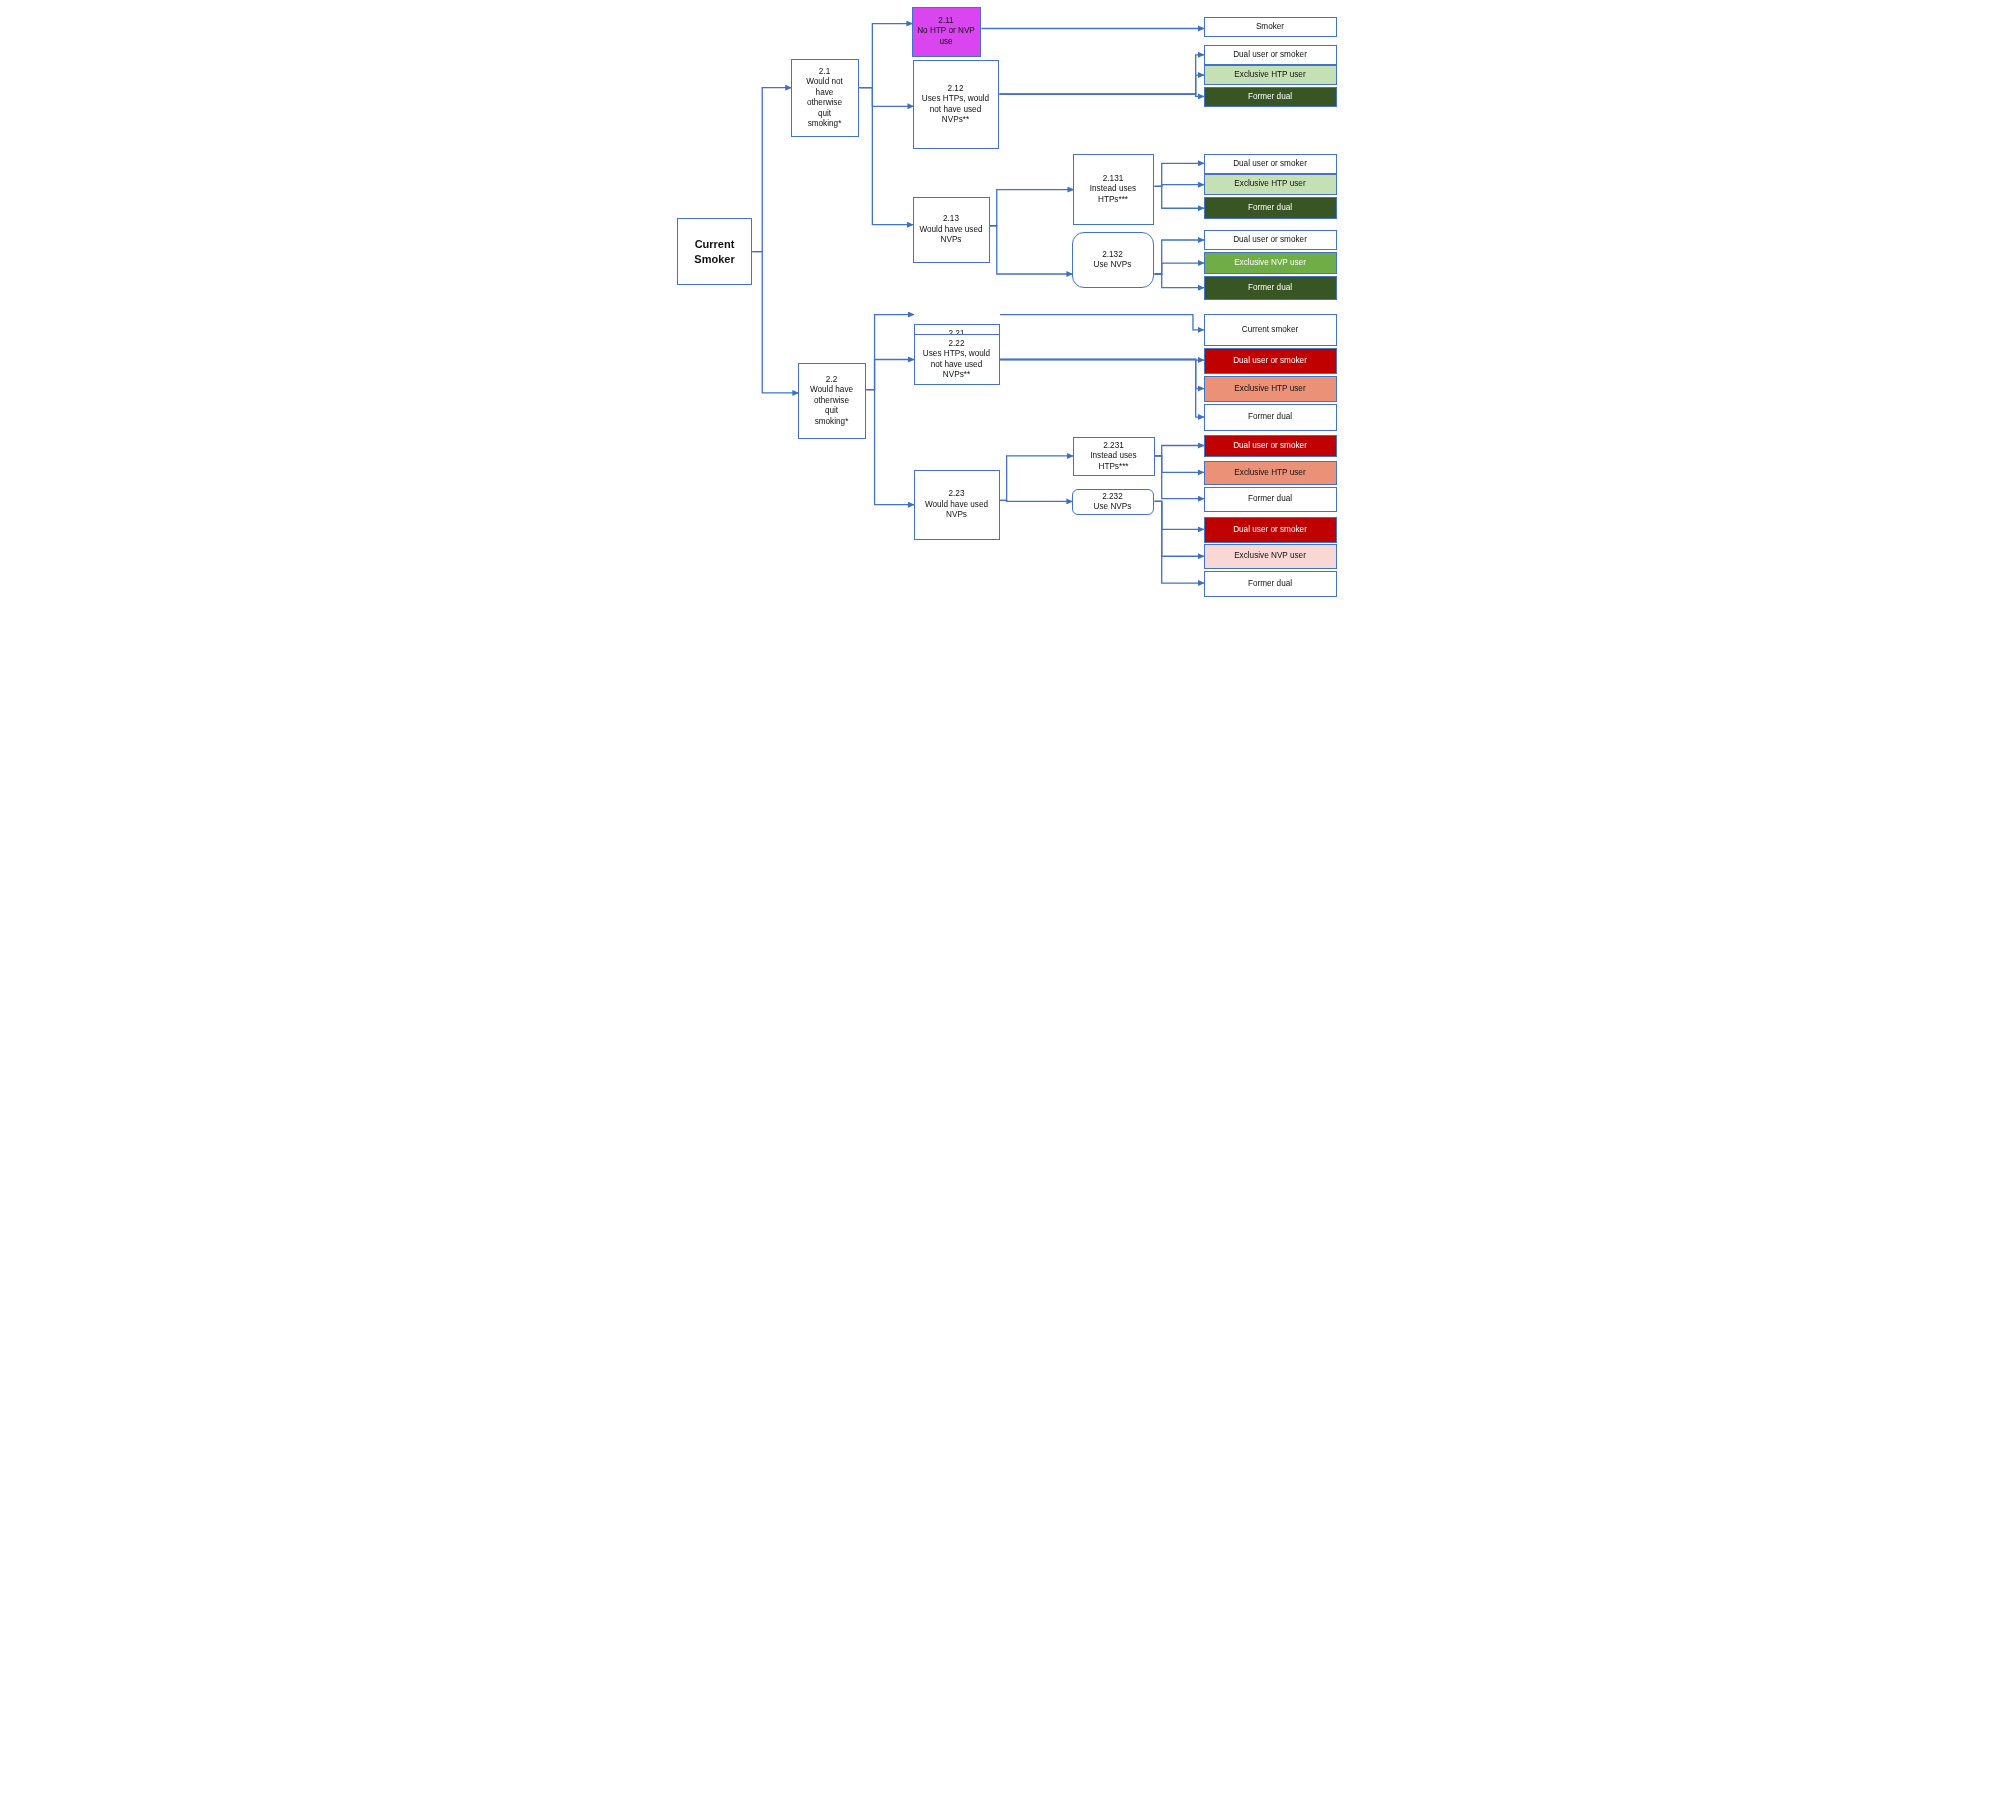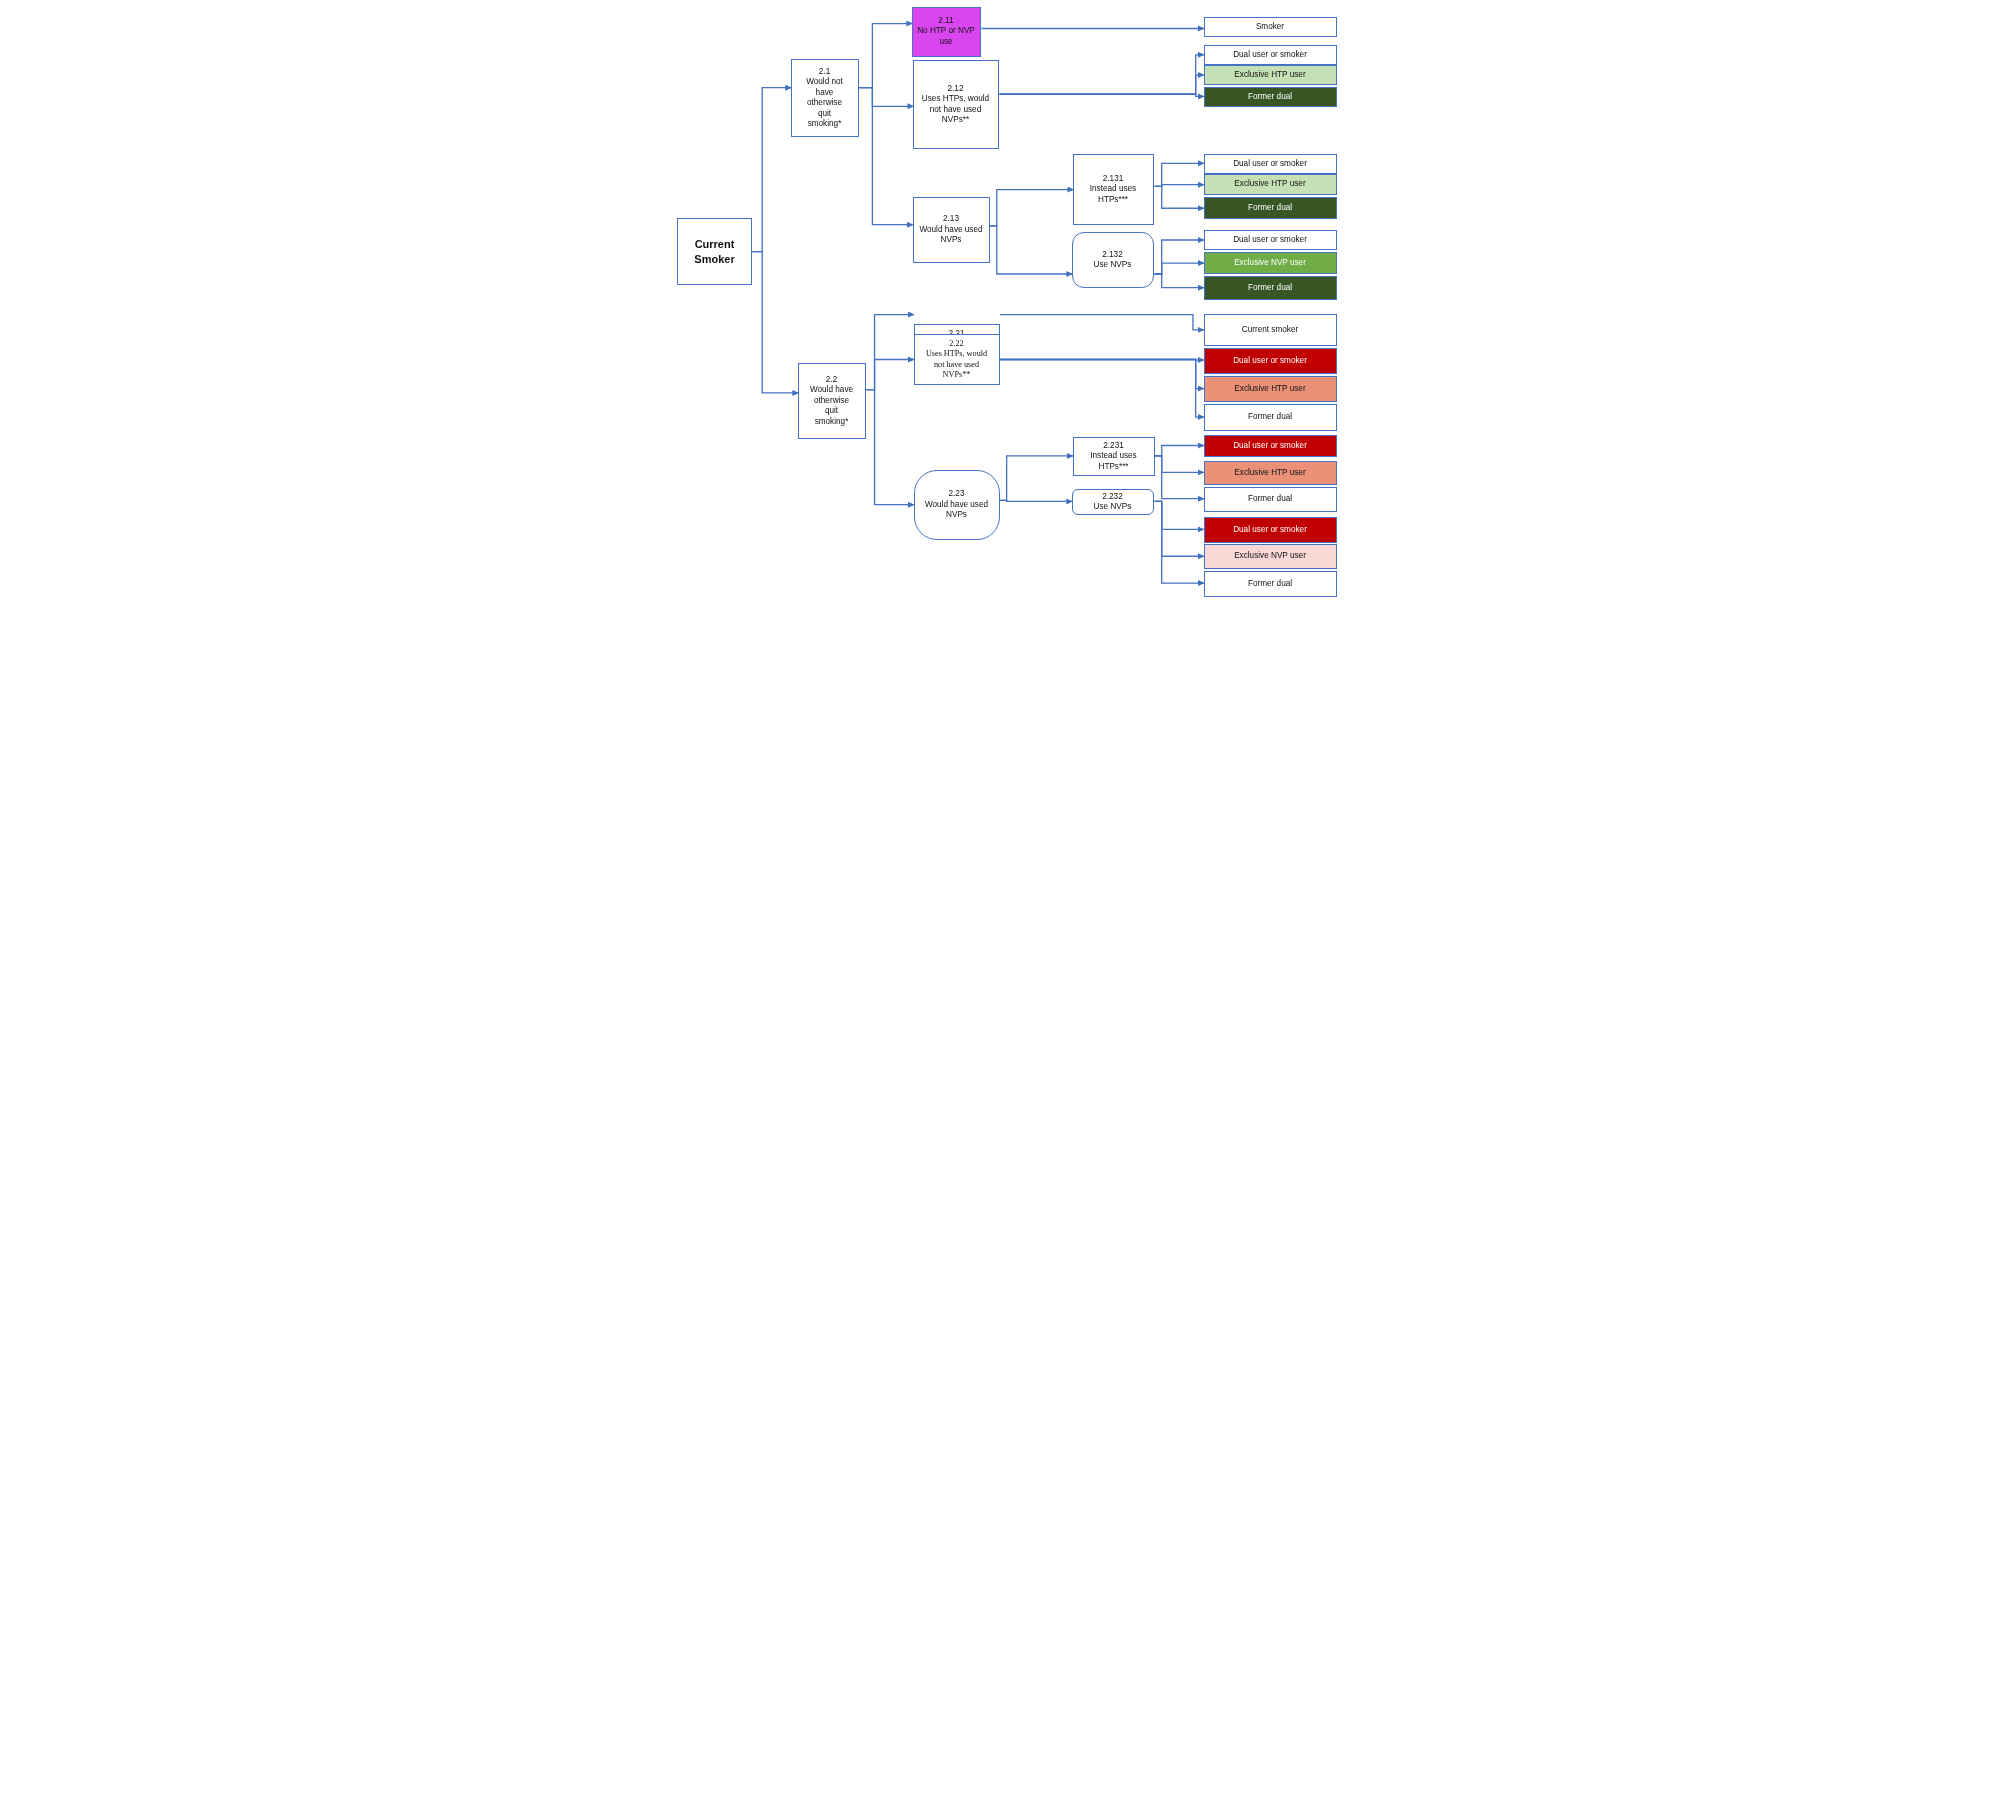--- a/index.html
+++ b/index.html
@@ -102,25 +102,25 @@
 HTPs***</div>
     <div class="node" style="left: 400px; top: 232px; width: 82px; height: 56px; background: rgb(255, 255, 255); color: rgb(17, 17, 17); border-color: rgb(68, 114, 196); border-radius: 12px;">2.132
 Use NVPs</div>
     <div class="node" style="left: 126px; top: 363px; width: 68px; height: 76px; background: rgb(255, 255, 255); color: rgb(17, 17, 17); border-color: rgb(68, 114, 196);">2.2
 Would have
 otherwise
 quit
 smoking*</div>
     <div class="node" style="left: 242px; top: 300px; width: 86px; height: 30px; background: rgb(255, 255, 255); color: rgb(17, 17, 17); border-color: rgb(68, 114, 196); margin-top: 24px;">2.21
 No HTP or NVP use</div>
-    <div class="node" style="left: 242px; top: 334px; width: 86px; height: 51px; background: rgb(255, 255, 255); color: rgb(17, 17, 17); border-color: rgb(68, 114, 196); font-family: Liberation Serif, serif;">2.22
+    <div class="node" style="left: 242px; top: 334px; width: 86px; height: 51px; background: rgb(255, 255, 255); color: rgb(17, 17, 17); border-color: rgb(68, 114, 196);">2.22
 Uses HTPs, would
 not have used
 NVPs**</div>
-    <div class="node" style="left: 242px; top: 470px; width: 86px; height: 70px; background: rgb(255, 255, 255); color: rgb(17, 17, 17); border-color: rgb(68, 114, 196); border-radius: 23px;">2.23
+    <div class="node" style="left: 242px; top: 470px; width: 86px; height: 70px; background: rgb(255, 255, 255); color: rgb(17, 17, 17); border-color: rgb(68, 114, 196);">2.23
 Would have used
 NVPs</div>
     <div class="node" style="left: 401px; top: 437px; width: 82px; height: 39px; background: rgb(255, 255, 255); color: rgb(17, 17, 17); border-color: rgb(68, 114, 196);">2.231
 Instead uses
 HTPs***</div>
     <div class="node" style="left: 400px; top: 489px; width: 82px; height: 26px; background: rgb(255, 255, 255); color: rgb(17, 17, 17); border-color: rgb(68, 114, 196); border-radius: 6px;">2.232
 Use NVPs</div>
     <div class="node" style="left: 532px; top: 17px; width: 133px; height: 20px; background: rgb(255, 255, 255); color: rgb(17, 17, 17); border-color: rgb(68, 114, 196);">Smoker</div>
     <div class="node" style="left: 532px; top: 45px; width: 133px; height: 20px; background: rgb(255, 255, 255); color: rgb(17, 17, 17); border-color: rgb(68, 114, 196);">Dual user or smoker</div>
     <div class="node" style="left: 532px; top: 65px; width: 133px; height: 20px; background: rgb(197, 224, 180); color: rgb(17, 17, 17); border-color: rgb(68, 114, 196);">Exclusive HTP user</div>

